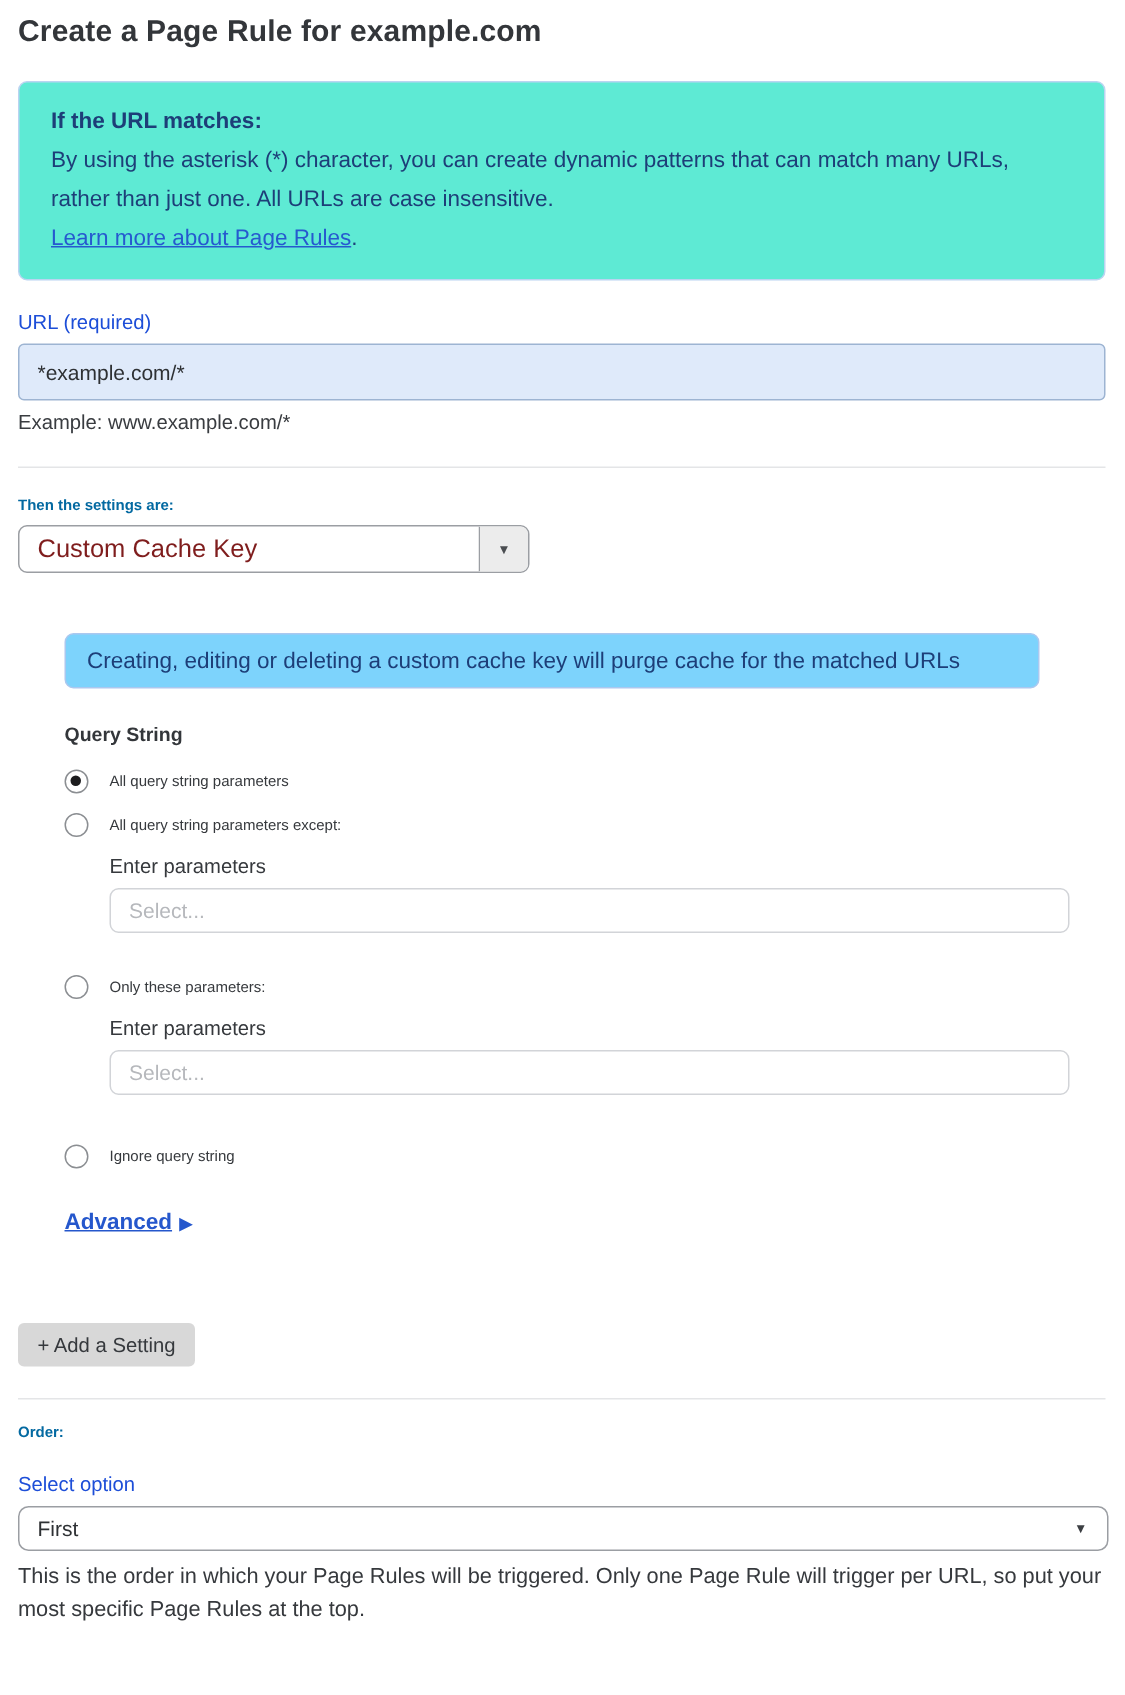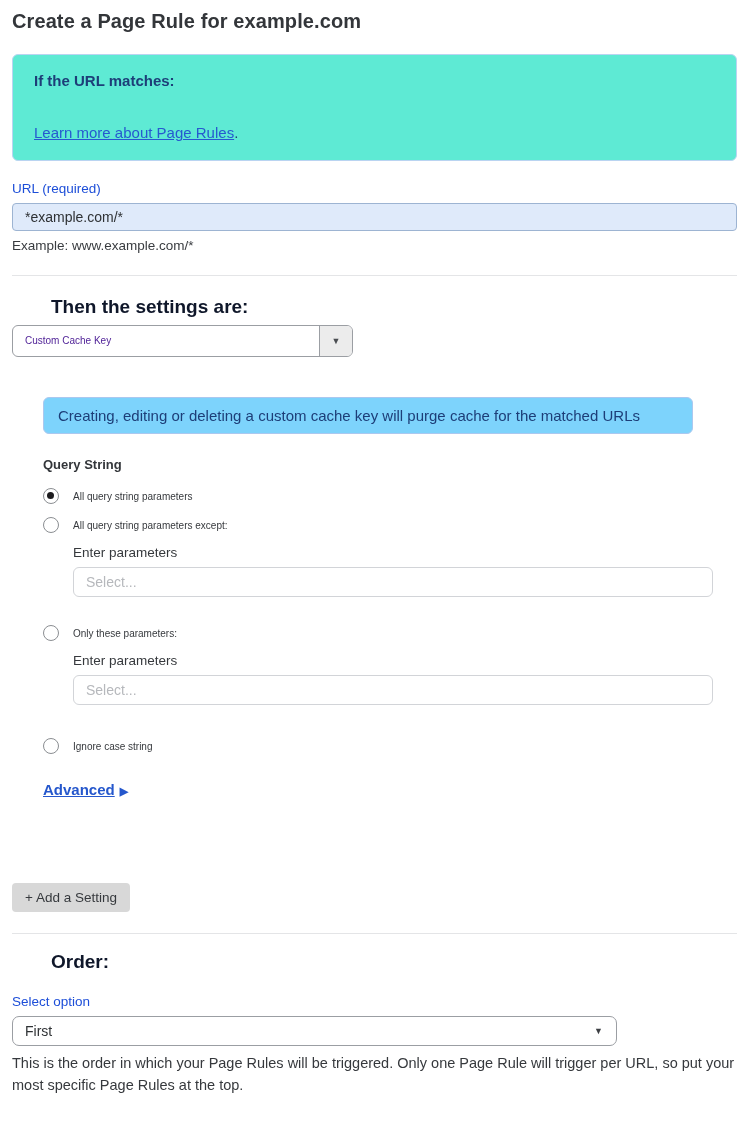--- a/index.html
+++ b/index.html
@@ -24,38 +24,38 @@
     color:#1d3e78;
     font-size:15px;
     line-height:26px;
   }
   .info-box .info-heading { font-weight:bold; }
   .info-link { color:#2659cf; text-decoration:underline; cursor:pointer; }
 
   
   .field-label { margin-top:20px; font-size:13.5px; color:#1d4ed8; }
   .url-input {
-    margin-top:7px; width:725px; height:28px;
+    margin-top:7px; width:725px; height:38px;
     background:#dfeafa; border:1px solid #9db4d2; border-radius:4px;
     padding:0 12px; font-size:14px; color:#2e3134;
     font-family:"Liberation Sans", sans-serif; outline:none; display:block;
   }
   .helper-text { margin-top:7px; font-size:13.5px; color:#393c40; }
 
   .divider { border:none; border-top:1px solid #e4e5e7; margin-top:22px; }
 
-  .section-heading { margin-top:20px; font-size:19px; font-weight:bold; color:#0f172a;margin-left:39px; }
+  .section-heading { margin-top:20px; font-size:10px; font-weight:bold; color:#0369a1; }
 
   
   .setting-select {
     margin-top:7px; width:341px; height:32px;
     border:1px solid #9b9ea3; border-radius:6px;
     display:flex; align-items:stretch; background:#fff; cursor:pointer;
   }
-  .setting-select .sel-text { flex:1; font-size:10px; line-height:30px; padding:0 12px; color:#4c1d95; }
+  .setting-select .sel-text { flex:1; font-size:17px; line-height:30px; padding:0 12px; color:#7f1d1d; }
   .setting-select .sel-arrow {
     width:33px; background:#ececec; border-left:1px solid #9b9ea3;
     border-radius:0 5px 5px 0; display:flex; align-items:center; justify-content:center;
     font-size:9px; color:#4a4d51;
   }
 
   
   .notice-box {
     margin:40px 44px 0 31px;
     background:#7dd3fc; border:1px solid #abc8ef; border-radius:6px;
@@ -86,47 +86,47 @@
   .param-input::placeholder { color:#b6b8bc; }
 
   .advanced-link {
     display:inline-block; margin-left:31px; margin-top:27px;
     font-size:15px; font-weight:bold; color:#2557cc; cursor:pointer;
   }
   .advanced-link .adv-text { text-decoration:underline; }
   .advanced-link .adv-arrow { font-size:11px; margin-left:5px; text-decoration:none; }
 
   .add-setting-btn {
-    margin-top:84px; display:inline-block;
+    margin-top:58px; display:inline-block;
     background:#d8d8d8; border:none; border-radius:4px;
     height:29px; line-height:29px; padding:0 13px;
     font-size:13.5px; color:#36393d; font-family:"Liberation Sans", sans-serif; cursor:pointer;
   }
 
   
   .order-select {
-    margin-top:7px; width:605px; height:30px;
+    margin-top:7px; width:727px; height:30px;
     border:1px solid #9b9ea3; border-radius:7px;
     display:flex; align-items:center; background:#fff; cursor:pointer;
   }
   .order-select .sel-text { flex:1; font-size:14px; padding:0 12px; color:#2e3134; }
   .order-select .sel-arrow { padding-right:13px; font-size:9px; color:#3c3f43; }
 
   .order-desc { margin-top:6px; font-size:14.5px; line-height:22px; color:#36393d; max-width:725px; }
 </style>
 </head>
 <body>
 
 <div class="page">
 
   <div class="page-title">Create a Page Rule for example.com</div>
 
   <div class="info-box">
     <div class="info-heading">If the URL matches:</div>
-    <br>
+    <span>By using the asterisk (*) character, you can create dynamic patterns that can match many URLs, rather than just one. All URLs are case insensitive.</span><br>
     <a class="info-link">Learn more about Page Rules</a><span>.</span>
   </div>
 
   <div class="field-label">URL (required)</div>
   <input class="url-input" type="text" value="*example.com/*" style="">
   <div class="helper-text">Example: www.example.com/*</div>
 
   <hr class="divider">
 
   <div class="section-heading">Then the settings are:</div>
@@ -154,21 +154,21 @@
 
   <div class="radio-row" style="margin-top:28px;">
     <span class="radio-circle"></span>
     <span class="radio-label">Only these parameters:</span>
   </div>
   <div class="sub-label">Enter parameters</div>
   <input class="param-input" type="text" placeholder="Select..." style="">
 
   <div class="radio-row" style="margin-top:33px;">
     <span class="radio-circle"></span>
-    <span class="radio-label">Ignore case string</span>
+    <span class="radio-label">Ignore query string</span>
   </div>
 
   <a class="advanced-link"><span class="adv-text">Advanced</span><span class="adv-arrow">▶</span></a>
 
   <br>
   <button class="add-setting-btn">+ Add a Setting</button>
 
   <hr class="divider" style="margin-top:21px;">
 
   <div class="section-heading" style="margin-top:17px;">Order:</div>

